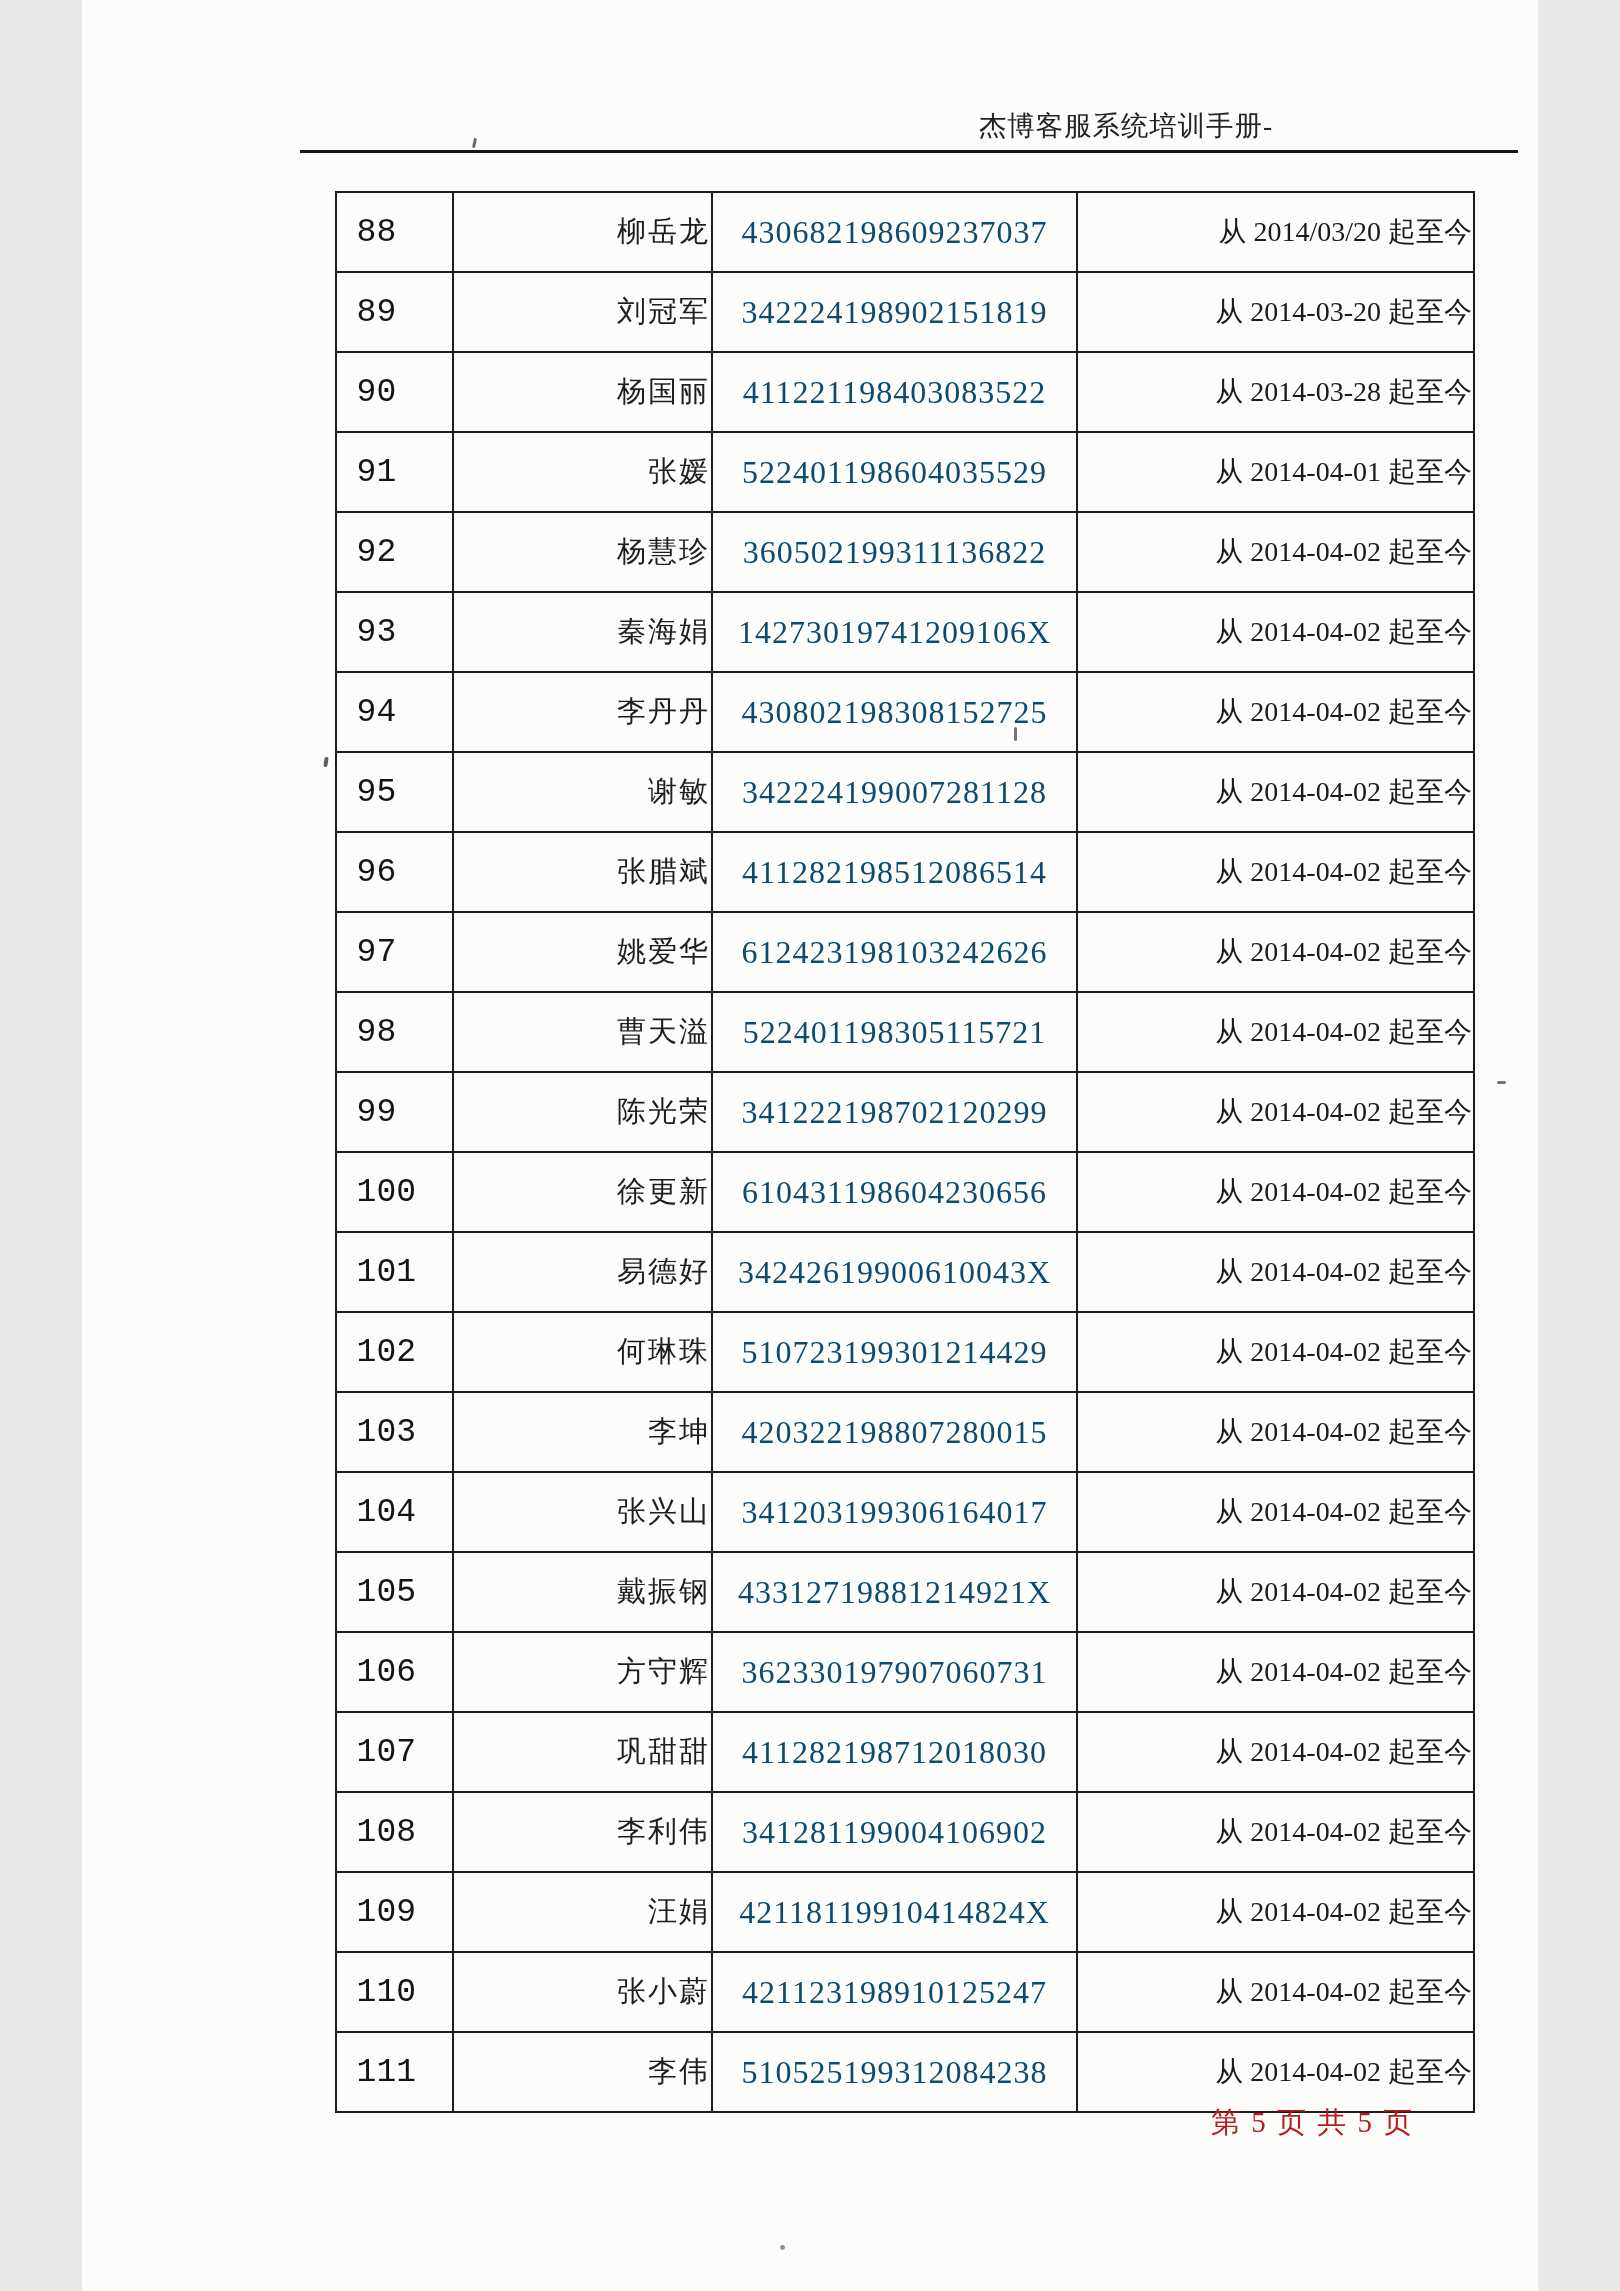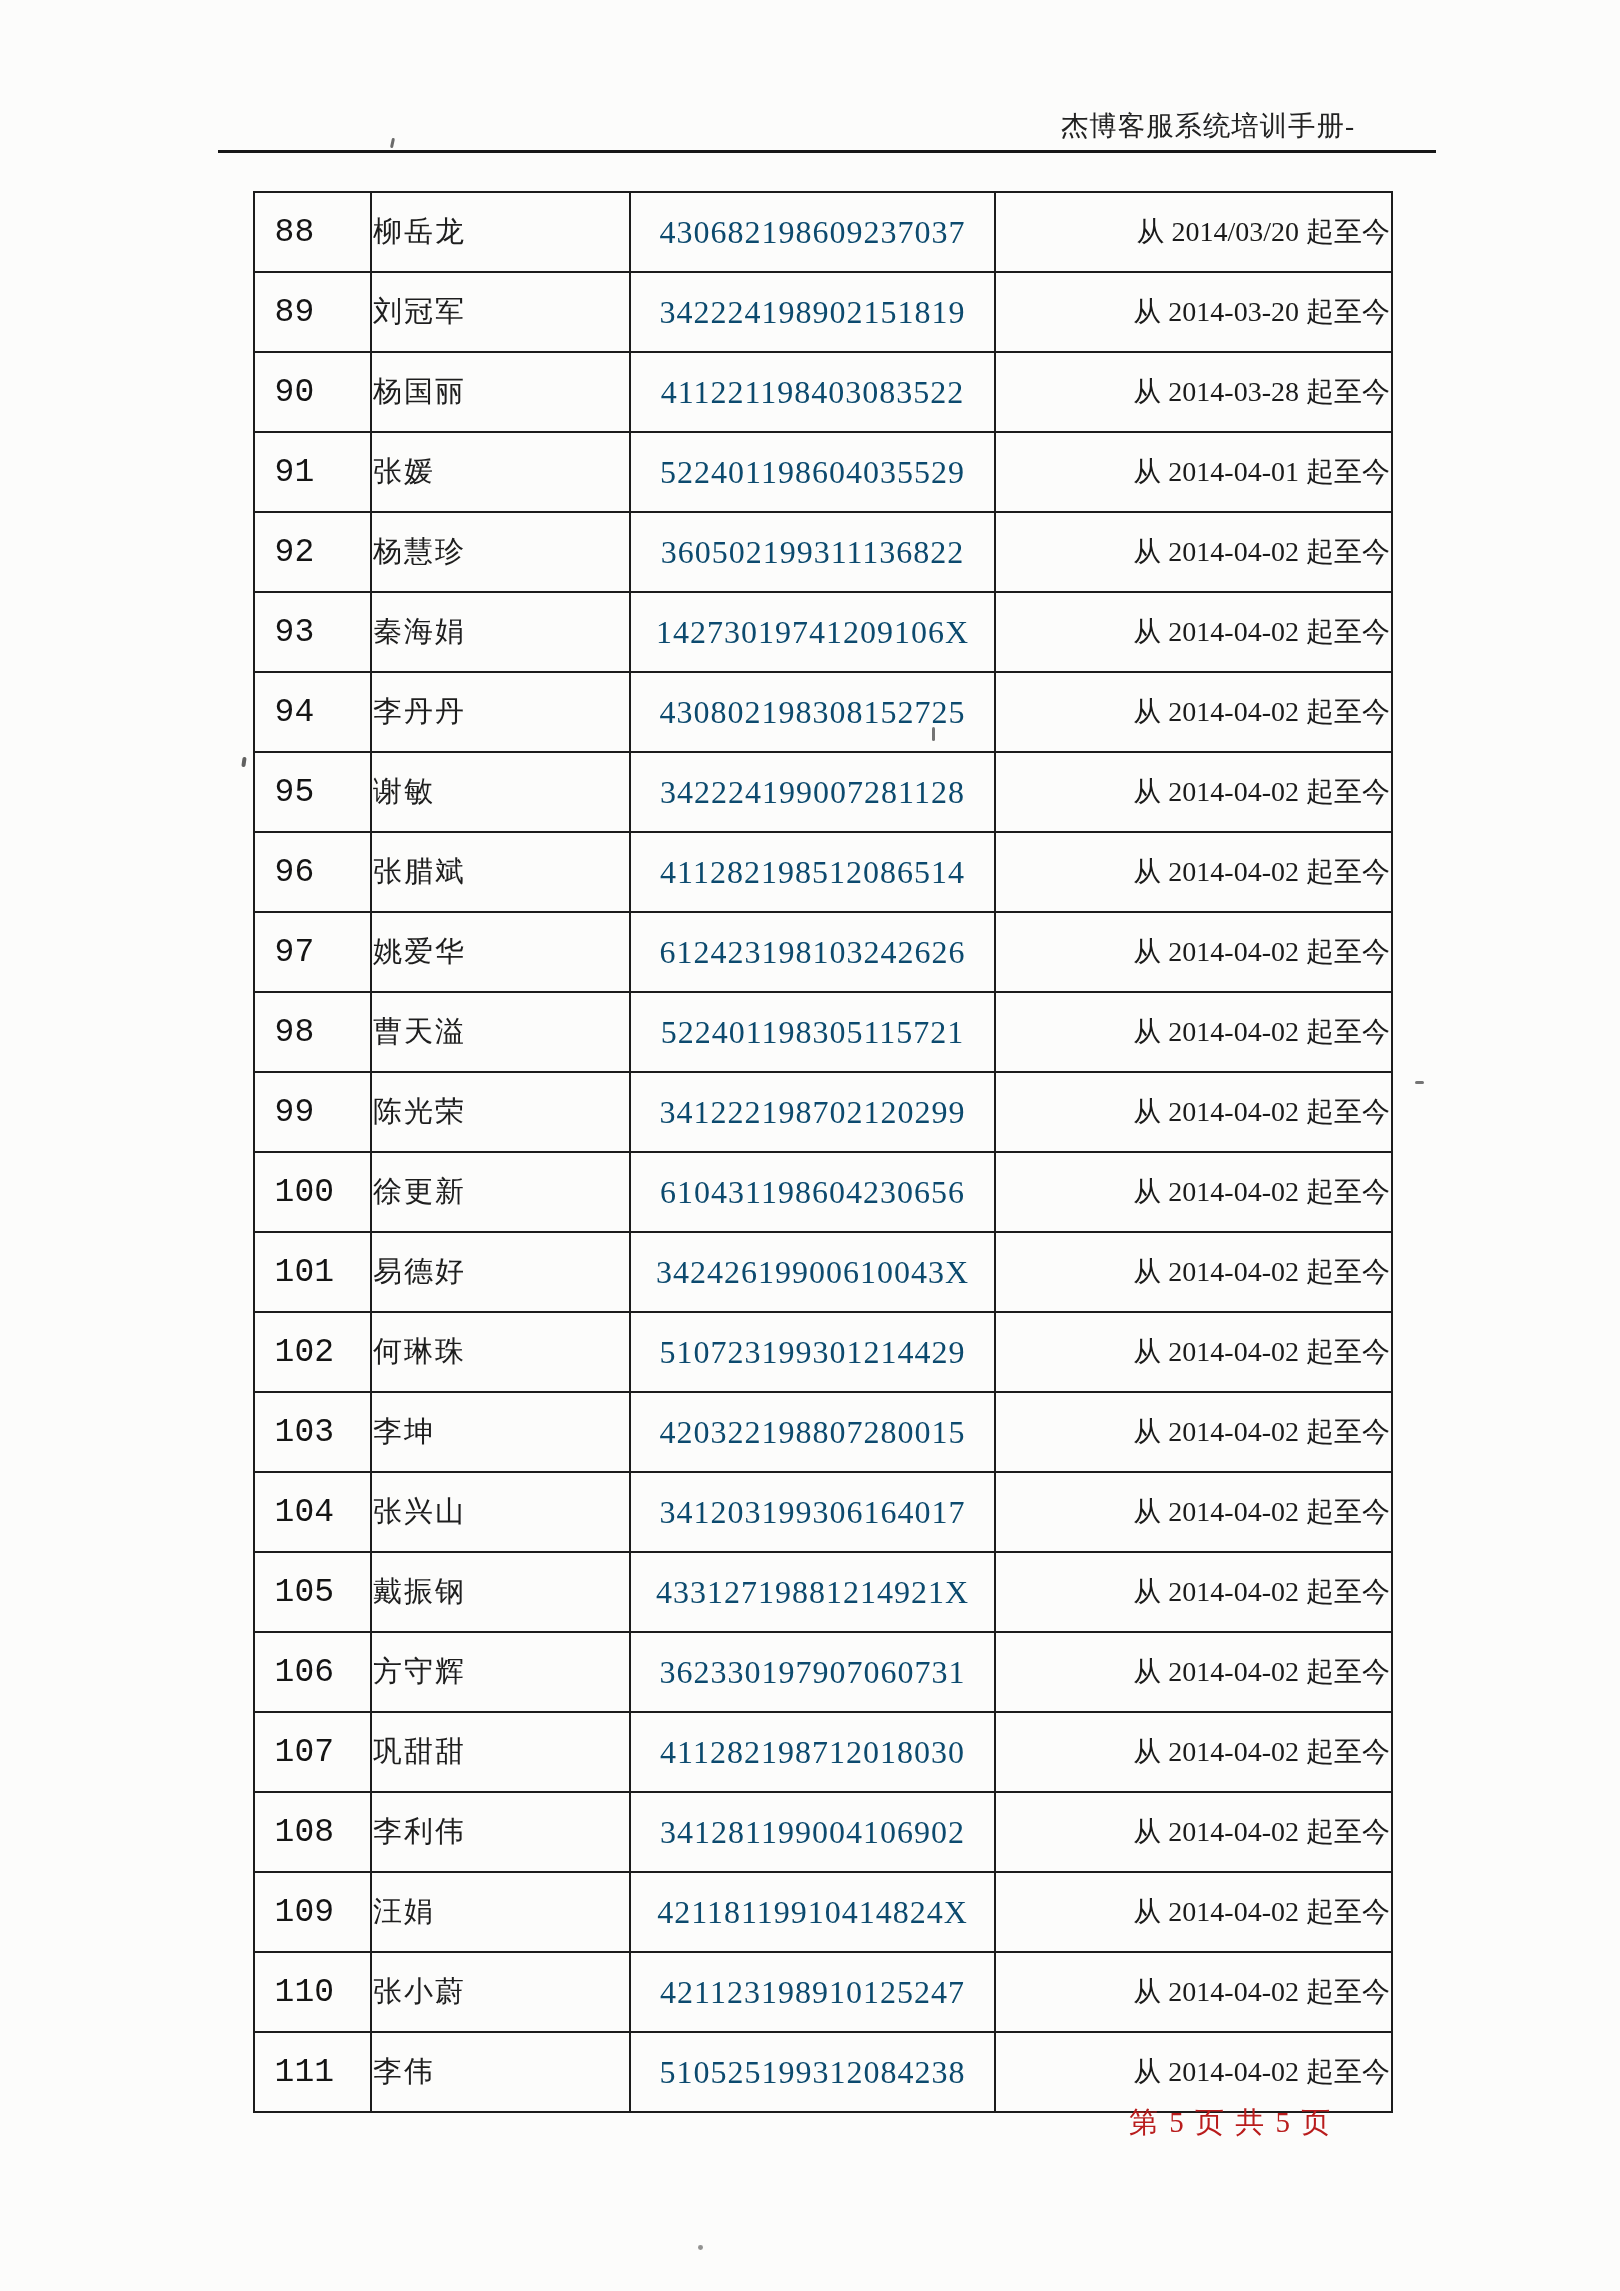--- a/index.html
+++ b/index.html
@@ -2,21 +2,21 @@
 <html><head>
 <meta charset="utf-8">
 <style>
   html, body {
     margin: 0;
     padding: 0;
     background: #e8e8e8;
   }
   .page {
     position: relative;
-    width: 1620px;
+    width: 1456px;
     height: 2292px;
     margin: 0 auto;
     background: #fcfcfb;
     font-family: "Liberation Serif", "DejaVu Serif", serif;
     color: #1b1b1b;
     overflow: hidden;
   }
   .header-title {
     position: absolute;
     top: 108px;
@@ -51,21 +51,21 @@
     white-space: nowrap;
   }
   td.c-no {
     text-align: left;
     padding-left: 19.6px;
     font-size: 33px;
     color: #141414;
     font-family: Liberation Mono, monospace;
   }
   td.c-name {
-    text-align: left;
+    text-align: right;
     font-size: 29px;
     letter-spacing: 2px;
     color: #1e1e1e;
   }
   td.c-id {
     text-align: center;
     font-size: 32px;
     letter-spacing: 1px;
     color: #0c4a6e;
   }

